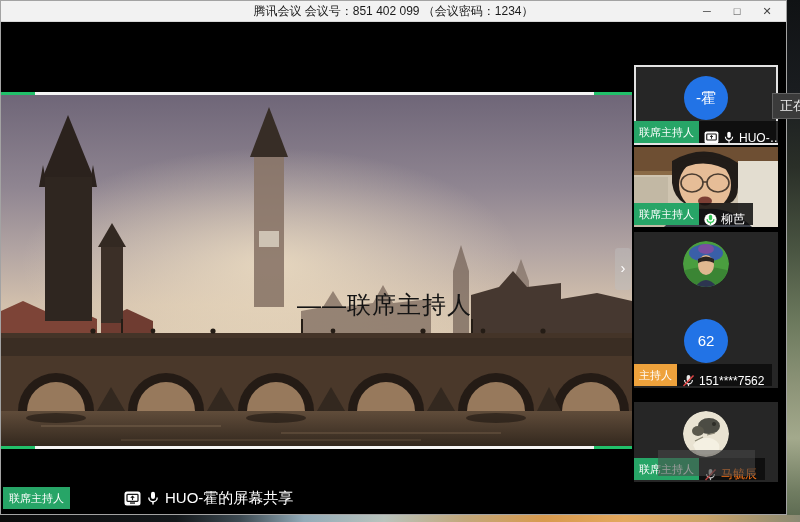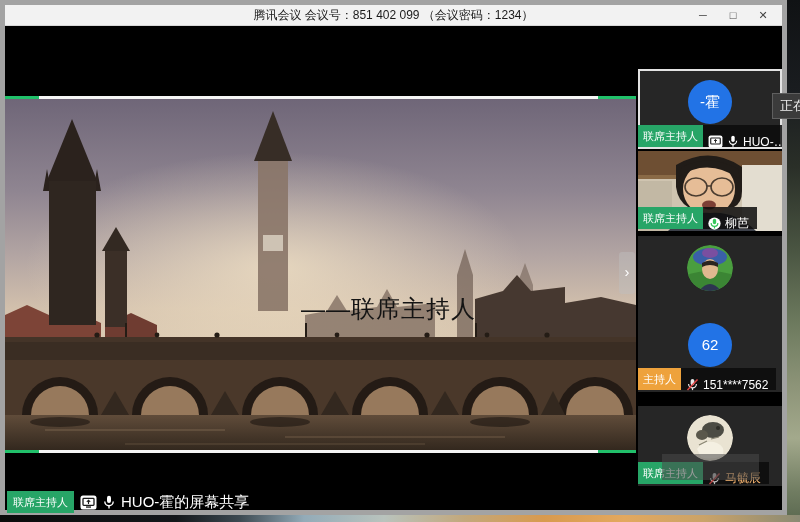--- a/index.html
+++ b/index.html
@@ -14,21 +14,21 @@
     position:absolute; left:787px; top:0; width:13px; height:522px; z-index:0;
     background:linear-gradient(180deg,#101214 0%,#1a1d20 18%,#2a2f28 32%,#4a5542 48%,#6d7a5e 62%,#8d9478 74%,#a3a98c 84%,#717d62 94%,#5a684f 100%);
   }
   .under-bottom {
     position:absolute; left:0; top:515px; width:800px; height:7px; z-index:0;
     background:linear-gradient(90deg,#0b0b0b 0%,#14181b 22%,#3d4a52 30%,#93abb8 38%,#b9c3bd 48%,#c2a87c 58%,#d89a4e 68%,#e3a85e 78%,#caa369 88%,#8a8a74 100%);
   }
   
   .window {
     position:absolute; left:0; top:0; width:787px; height:515px; z-index:1;
-    border:5px solid #a3a3a3; background:#000;
+    border:1px solid #a3a3a3; background:#000;
   }
   .titlebar {
     position:absolute; left:0; top:0; right:0; height:21px;
     background:#f2f2f2; border-bottom:1px solid #d8d8d8;
   }
   .titlebar-text {
     position:absolute; left:0; right:0; top:0; height:21px;
     text-align:center; font-size:12px; line-height:21px; color:#1a1a1a;
   }
   .win-controls { position:absolute; right:4px; top:0; height:21px; display:flex; }
@@ -60,21 +60,21 @@
     background:rgba(190,190,190,0.45); border-radius:3px;
     color:#fff; font-size:15px; line-height:40px; text-align:center; cursor:pointer;
   }
 
   
   .status-row { position:absolute; left:2px; top:465px; height:22px; display:flex; align-items:center; }
   .badge {
     height:22px; line-height:22px; padding:0 6px; font-size:11px; color:#fff;
     background:#27a567; white-space:nowrap;
   }
-  .status-rest { display:flex; align-items:center; gap:5px; padding:0 6px; height:22px; }
+  .status-rest { display:flex; align-items:center; gap:5px; padding:0 6px; height:22px;margin-left:48px; }
   .status-label { color:#fff; font-size:15px; white-space:nowrap; }
 
   
   .thumb {
     position:absolute; left:633px; width:144px; height:80px;
     background:#262626; overflow:hidden;
   }
   .thumb.active { outline:2px solid #e3e3e3; outline-offset:-2px; }
   .avatar-circle {
     position:absolute; left:50px; top:11px; width:44px; height:44px; border-radius:50%;
@@ -88,21 +88,21 @@
   .thumb-badge.orange { background:#eea23c; }
   .bar-rest {
     background:rgba(12,12,12,0.85); display:flex; align-items:center;
     gap:4px; padding:11px 8px 0 5px; color:#fff; font-size:12px; white-space:nowrap;
   }
   .video-bg { position:absolute; left:0; top:0; width:144px; height:80px; }
   .thumb-overlay {
     position:absolute; left:24px; top:48px; width:97px; height:26px;
     background:rgba(72,72,72,0.55); z-index:3;
   }
-  .dim-name { color:#fdba74; }
+  .dim-name { color:#f97316; }
 
   
   .share-tooltip {
     position:absolute; left:772px; top:93px; width:28px; height:26px; z-index:6;
     background:#3b3b3b; border:1px solid #5f5f5f; border-right:none;
     color:#ececec; font-size:13px; line-height:24px; padding-left:7px;
     overflow:hidden; white-space:nowrap;
   }
   .icon { display:inline-flex; align-items:center; }
 </style>

